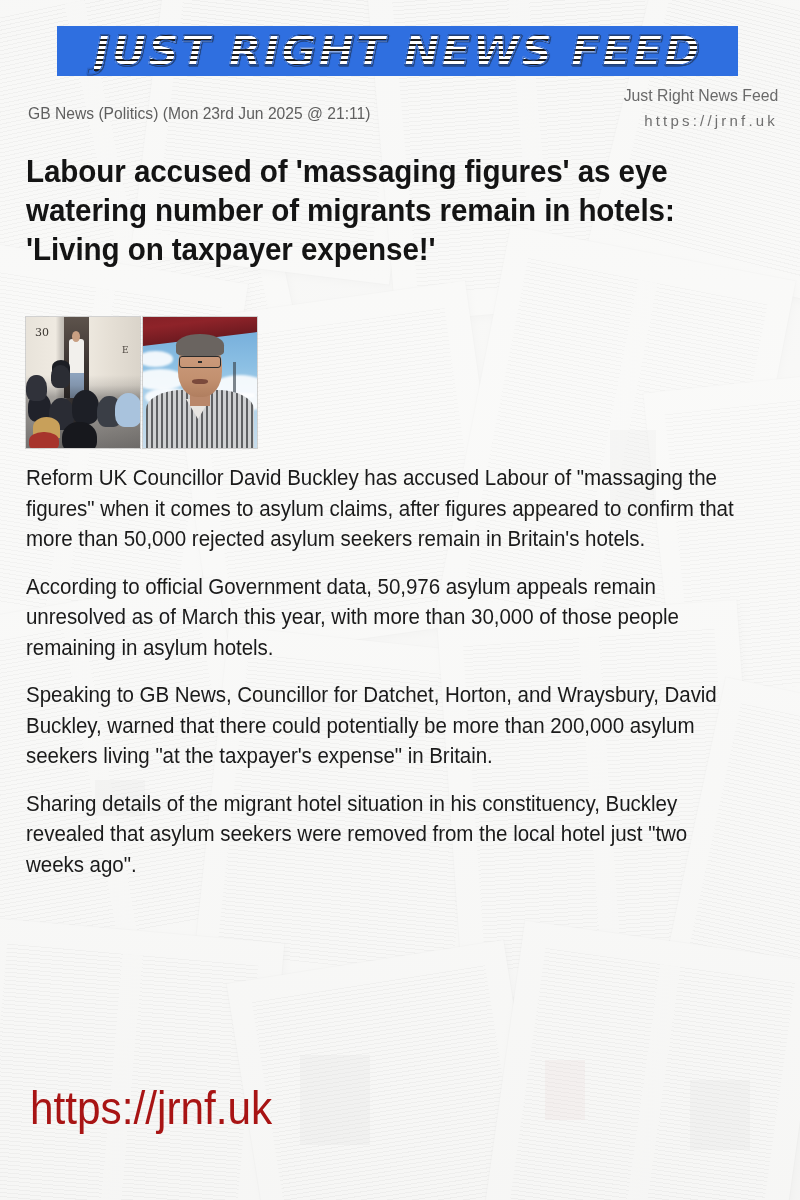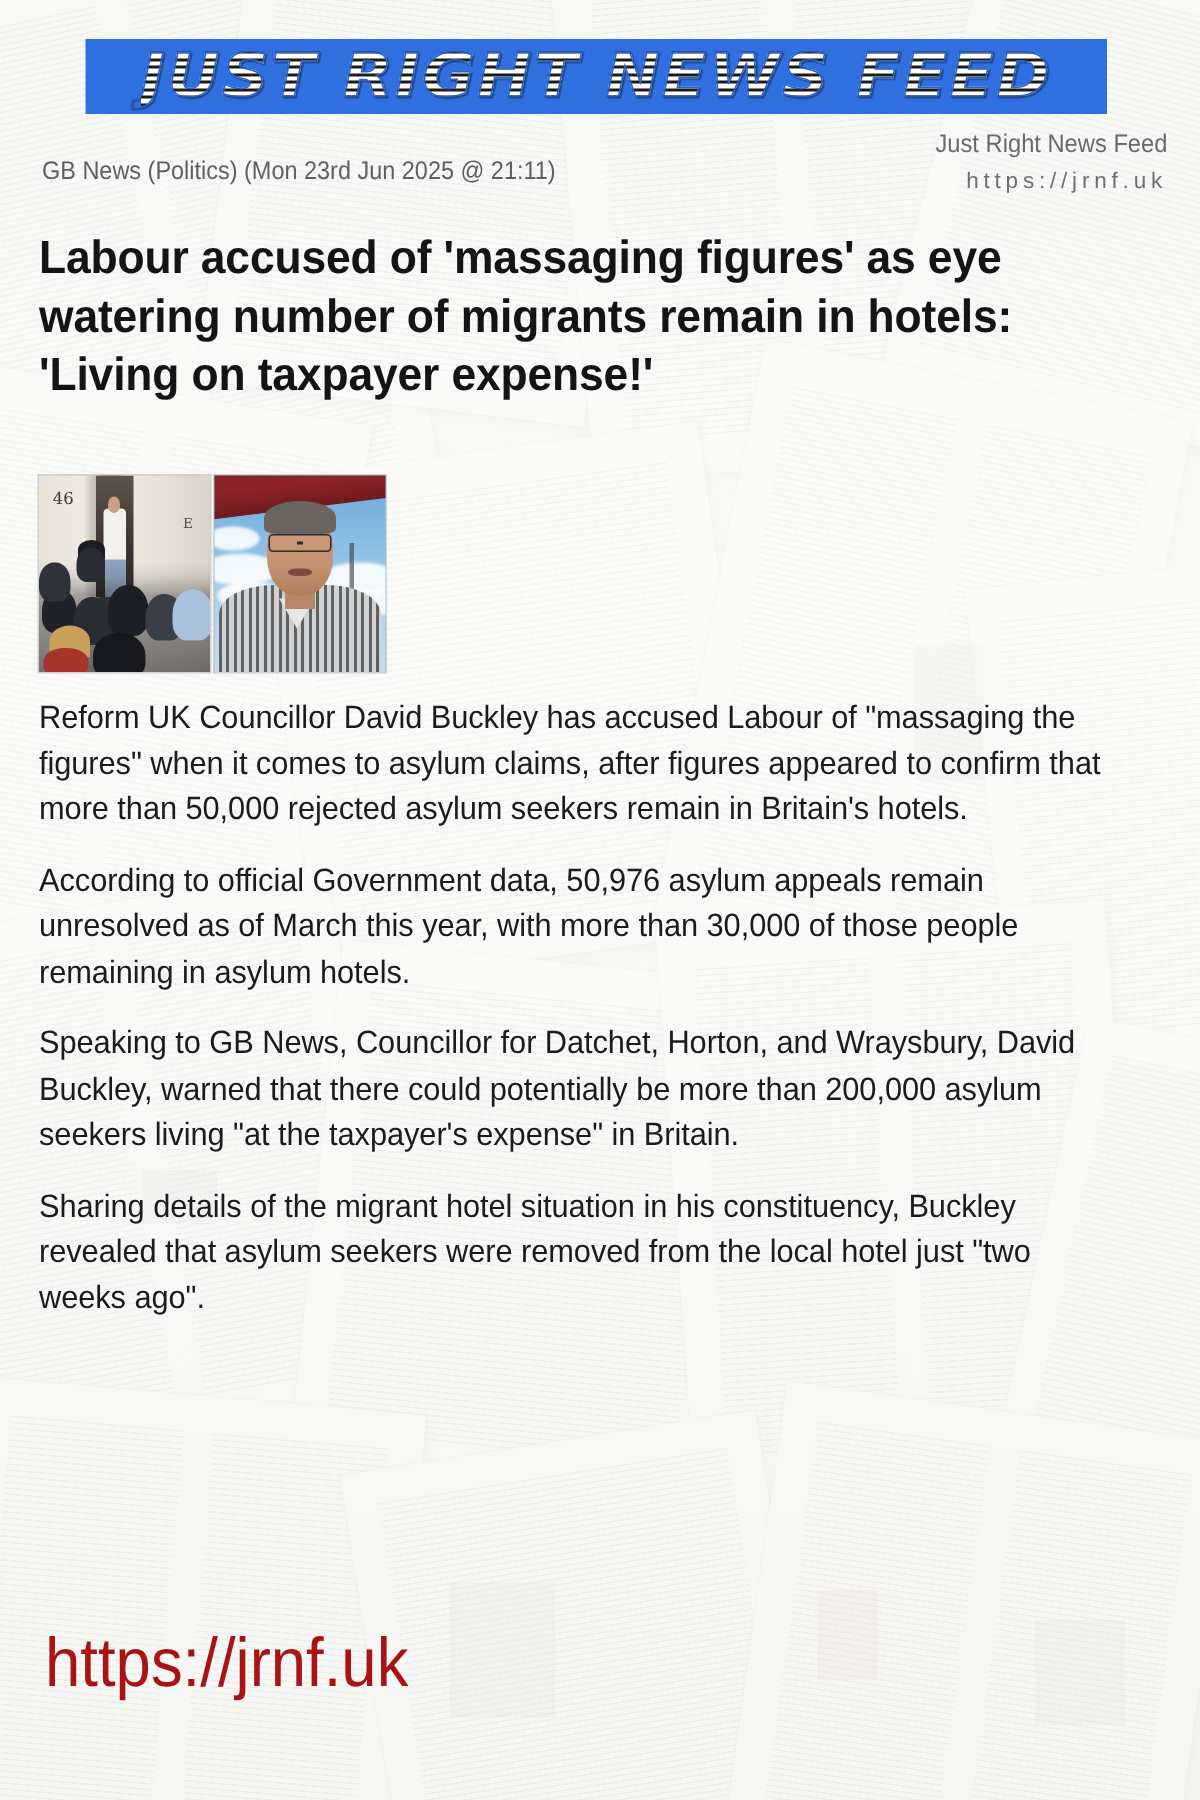--- a/index.html
+++ b/index.html
@@ -328,21 +328,21 @@
     <h1 id="headline">Labour accused of 'massaging figures' as eye watering number of migrants remain in hotels: 'Living on taxpayer expense!'</h1>
 
     <div id="photos">
 
       <div class="photo" id="photo-crowd">
         <div class="facade"></div>
         <div class="doorframe"></div>
         <div class="man-legs"></div>
         <div class="man-body"></div>
         <div class="man-head"></div>
-        <div class="num39">46</div>
+        <div class="num39">30</div>
         <div class="letterE">E</div>
         <div class="crowd"></div>
         <div class="h" style="left:2%;  top:58%; width:20%; height:22%; background:#20222a;"></div>
         <div class="h" style="left:20%; top:62%; width:22%; height:24%; background:#2a2c34;"></div>
         <div class="h" style="left:40%; top:56%; width:24%; height:26%; background:#1d1f26;"></div>
         <div class="h" style="left:62%; top:60%; width:22%; height:24%; background:#3a3e46;"></div>
         <div class="h" style="left:78%; top:58%; width:24%; height:26%; background:#a9c3dd;"></div>
         <div class="cap" style="left:23%; top:33%; width:16%; height:10%; background:#1c1e24;"></div>
         <div class="h" style="left:22%; top:37%; width:17%; height:17%; background:#2b2d34;"></div>
         <div class="h" style="left:0%;  top:44%; width:18%; height:20%; background:#30323a;"></div>

